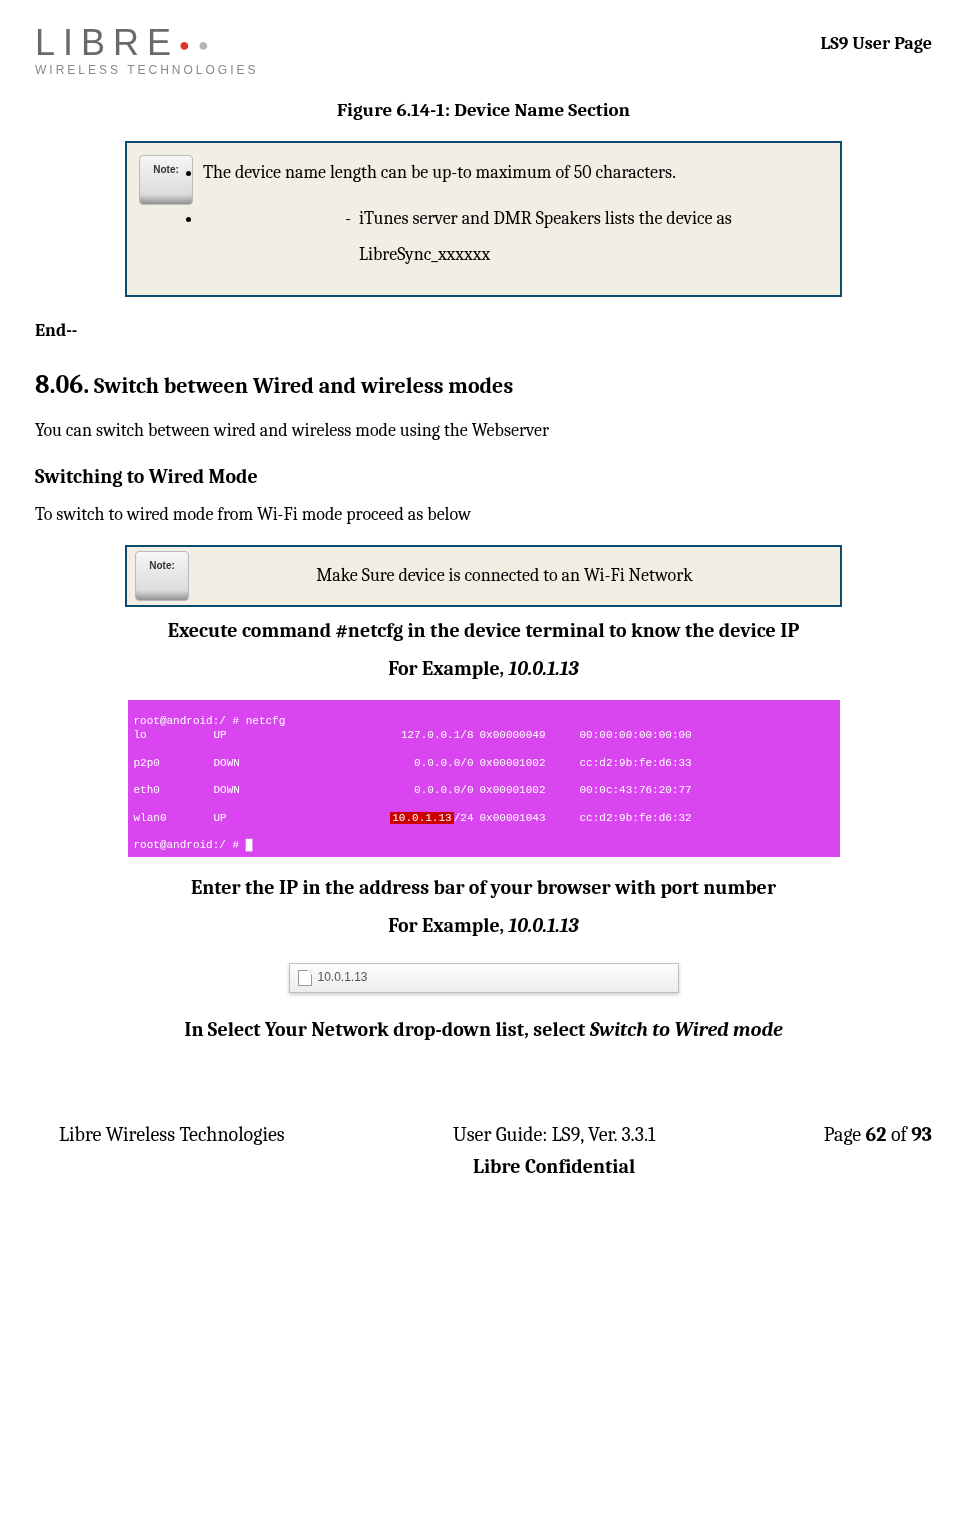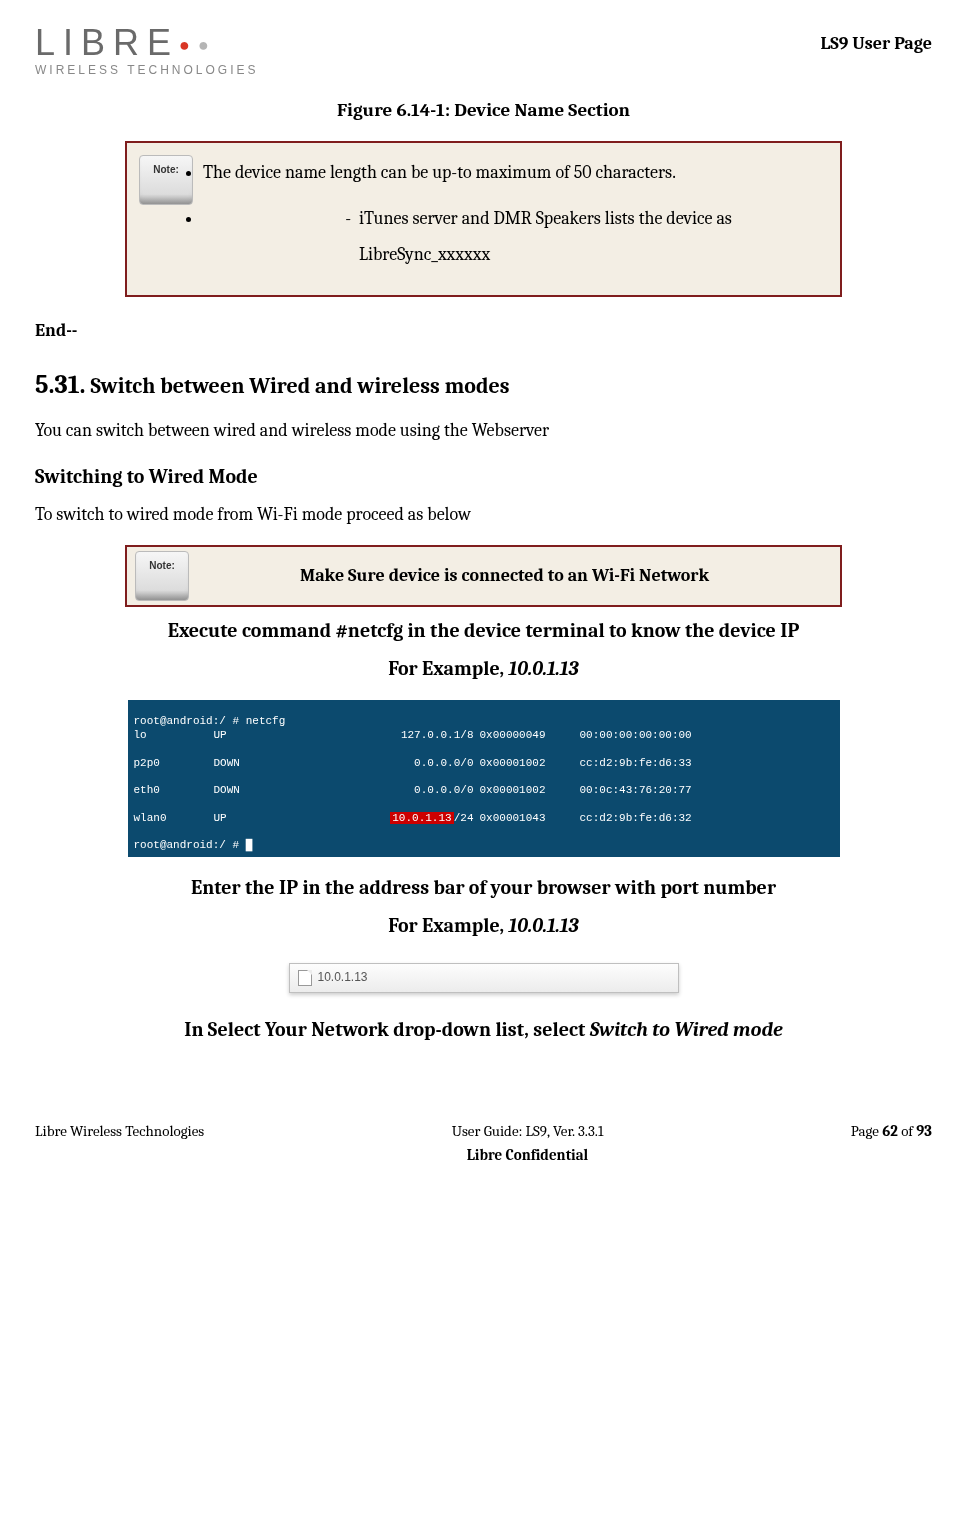--- a/index.html
+++ b/index.html
@@ -40,21 +40,21 @@
     font-size: 18px;
     padding-top: 5px;
   }
   .figure-caption {
     text-align: center;
     font-weight: bold;
     font-size: 19px;
     margin: 10px 0 15px 0;
   }
   .note-box {
-    border: 2px solid #7f1d1d;
+    border: 2px solid #0c4a6e;
     background: #f3eee4;
     margin: 0 90px 20px 90px;
     padding: 12px 20px 12px 12px;
     line-height: 2.0;
     font-size: 18px;
   }
   .note-box.small {
     padding: 2px 20px 2px 8px;
     margin-bottom: 2px;
   }
@@ -77,41 +77,41 @@
     box-shadow: inset 0 -8px 6px -4px rgba(0,0,0,.15);
   }
   .note-box ul { margin: 0; padding-left: 60px; }
   .note-box ul li { margin-bottom: 10px; }
   .note-box ul ul { list-style-type: '-  '; padding-left: 160px; }
   .note-box.small .note-inner {
     display: flex;
     align-items: center;
     justify-content: center;
   }
-  .note-box.small .note-text { flex: 1; text-align: center; font-weight: bold; }
+  .note-box.small .note-text { flex: 1; text-align: center; }
   .end { font-weight: bold; margin: 10px 0 20px 0; }
   h2.section {
     font-size: 22px;
     margin: 20px 0 10px 0;
   }
   h2.section .num { font-size: 26px; }
   h3.sub { font-size: 20px; margin: 15px 0 8px 0; }
   p { margin: 8px 0 15px 0; }
   .step {
     text-align: center;
     font-weight: bold;
     font-size: 20px;
     line-height: 1.9;
     margin: 5px 40px;
   }
   .step .ip { font-style: italic; }
   .terminal {
     width: 700px;
     margin: 12px auto;
-    background: #0c4a6e;
+    background: #d946ef;
     color: #fff;
     font-family: 'Courier New', monospace;
     font-size: 11px;
     line-height: 1.25;
     padding: 2px 6px 4px 6px;
     white-space: pre;
     overflow: hidden;
   }
   .terminal .row { display: flex; }
   .terminal .c1 { width: 80px; }
@@ -145,22 +145,23 @@
   .url-tab .page-icon::after {
     content:'';
     position:absolute; top:-1px; right:-1px;
     border-style: solid;
     border-width: 0 5px 5px 0;
     border-color: transparent #ececec transparent transparent;
   }
   .footer {
     display: flex;
     justify-content: space-between;
-    font-size: 15px;
+    font-size: 20px;
     margin-top: 70px;
+    margin-left: 24px;
   }
   .footer .center { text-align: center; }
   .footer .right { text-align: right; }
   .footer b { font-weight: bold; }
   .dropdown-name { font-style: italic; }
 </style>
 </head>
 <body>
 
 <div class="header">
@@ -184,21 +185,21 @@
         <li>iTunes server and DMR Speakers lists the device as LibreSync_xxxxxx</li>
       </ul>
     </li>
   </ul>
   <div style="clear:both"></div>
 </div>
 
 <div class="end">End--</div>
 
 <h2 class="section">
-  <span class="num">5.31.</span>
+  <span class="num">8.06.</span>
   <span>Switch between Wired and wireless modes</span>
 </h2>
 
 <p>You can switch between wired and wireless mode using the Webserver</p>
 
 <h3 class="sub">Switching to Wired Mode</h3>
 
 <p>To switch to wired mode from Wi-Fi mode proceed as below</p>
 
 <div class="note-box small">

